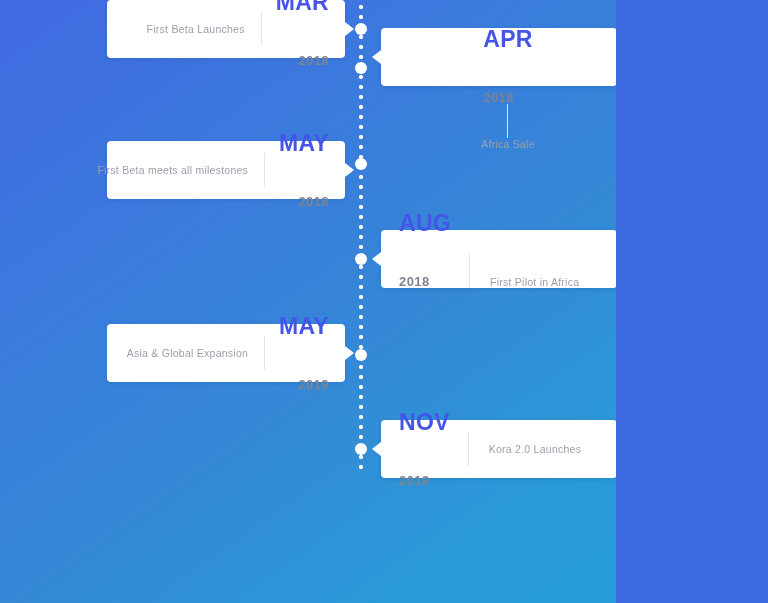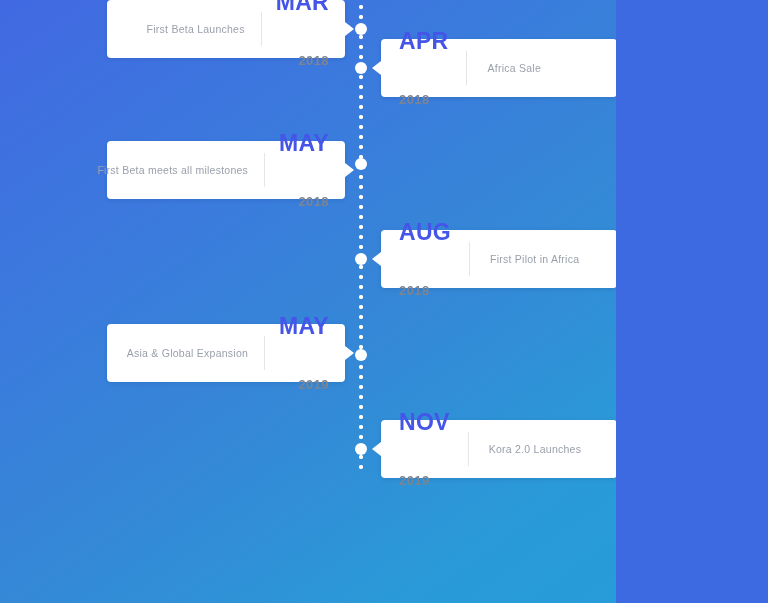--- a/index.html
+++ b/index.html
@@ -155,39 +155,39 @@
   <div id="cards">
       <div class="card left" style="top: 0px;">
         <div class="notch"></div>
         <div class="card-label">First Beta Launches</div>
         <div class="divider"></div>
         <div class="date-block">
           <div class="month">MAR</div>
           <div class="year">2018</div>
         </div>
       </div>
-      <div class="card right" style="top: 39px;">
+      <div class="card right" style="top: 28px; flex-direction: column;">
         <div class="notch"></div>
         <div class="date-block">
           <div class="month">APR</div>
           <div class="year">2018</div>
         </div>
         <div class="divider"></div>
         <div class="card-label">Africa Sale</div>
       </div>
       <div class="card left" style="top: 141px;">
         <div class="notch"></div>
         <div class="card-label">First Beta meets all milestones</div>
         <div class="divider"></div>
         <div class="date-block">
           <div class="month">MAY</div>
           <div class="year">2018</div>
         </div>
       </div>
-      <div class="card right" style="top: 230px;">
+      <div class="card right" style="top: 230px; align-items: flex-end;">
         <div class="notch"></div>
         <div class="date-block">
           <div class="month">AUG</div>
           <div class="year">2018</div>
         </div>
         <div class="divider"></div>
         <div class="card-label">First Pilot in Africa</div>
       </div>
       <div class="card left" style="top: 324px; justify-content: flex-end;">
         <div class="notch"></div>

